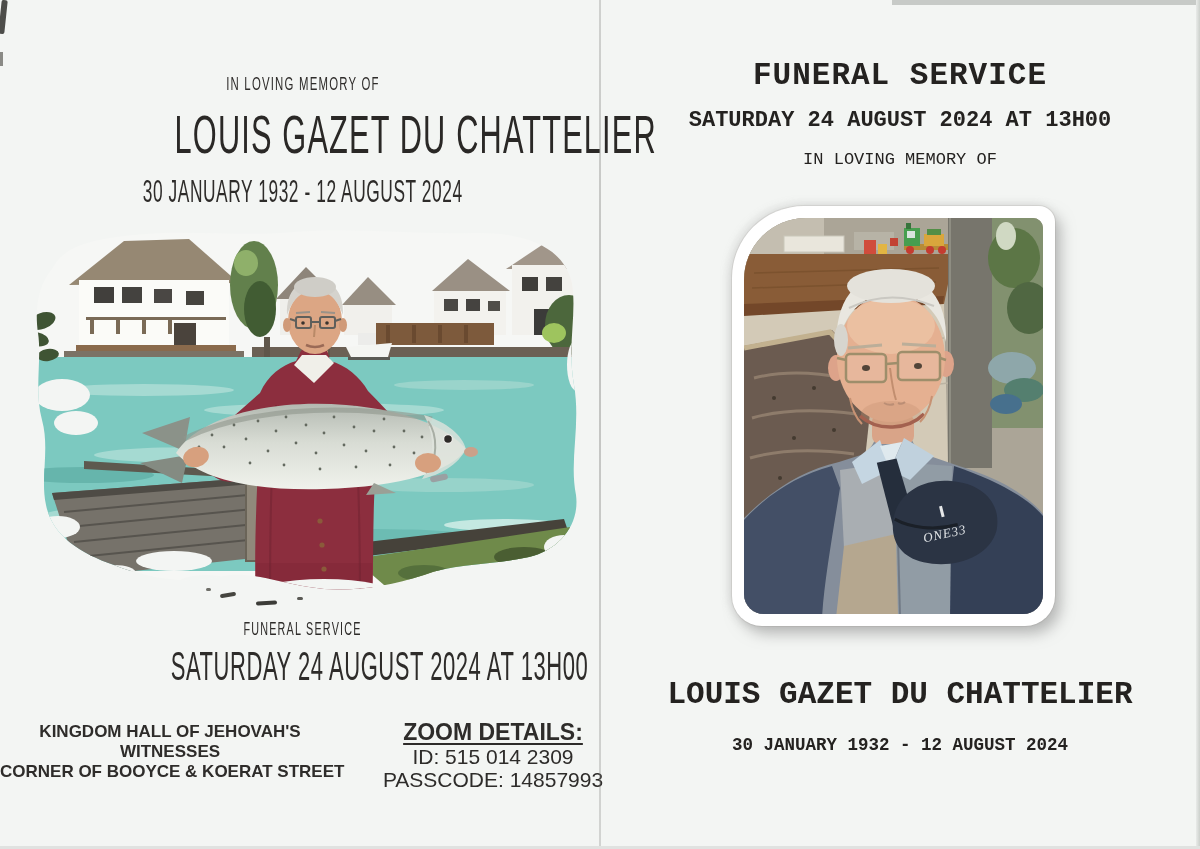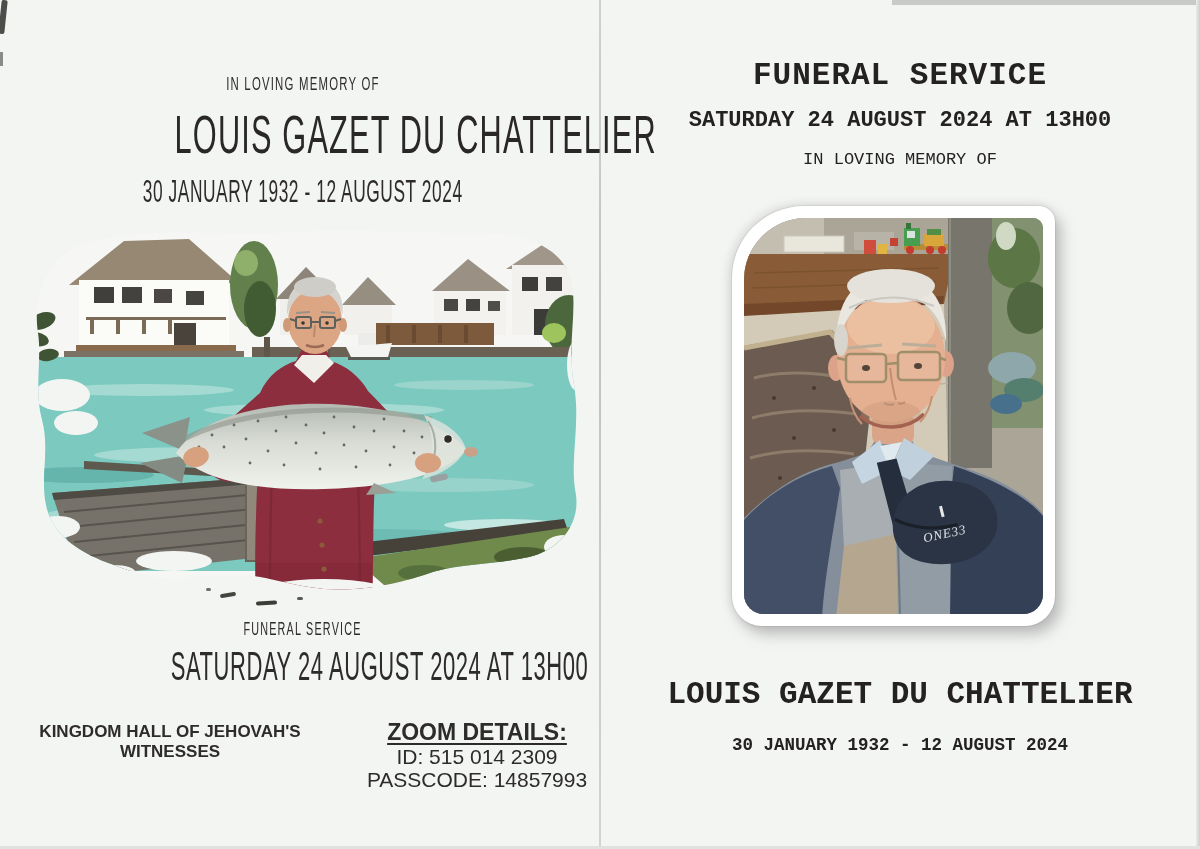--- a/index.html
+++ b/index.html
@@ -28,21 +28,21 @@
   .hand .sx{display:inline-block;transform-origin:50% 50%;}
   .s55{transform:scaleX(.55);} .s56{transform:scaleX(.56);} .s58{transform:scaleX(.58);}
   .s59{transform:scaleX(.59);} .s60{transform:scaleX(.60);}
   .t-memory{left:0;top:74px;width:606px;font-size:19px;letter-spacing:2px;font-weight:500;}
   .t-name{left:0;top:108px;width:606px;font-size:53px;letter-spacing:2px;color:#2a2826;}
   .t-dates{left:0;top:176px;width:606px;font-size:31px;letter-spacing:1px;}
   .t-service{left:0;top:620px;width:606px;font-size:18px;letter-spacing:2px;font-weight:500;}
   .t-saturday{left:0;top:646px;width:606px;font-size:40px;letter-spacing:1px;}
   .venue{position:absolute;left:0;top:722px;width:340px;text-align:center;color:#2e2c2a;}
   .venue div{font-size:17px;font-weight:700;line-height:20px;white-space:nowrap;text-align:center;}
-  .zoomblk{position:absolute;left:357px;top:719px;width:240px;text-align:center;color:#2e2c2a;}
+  .zoomblk{position:absolute;left:373px;top:719px;width:240px;text-align:center;color:#2e2c2a;}
   .z-head{font-size:23px;font-weight:700;line-height:26px;white-space:nowrap;}
   .z-head .sx{text-decoration:underline;text-decoration-thickness:2px;text-underline-offset:3px;}
   .z-line{font-size:21px;font-weight:500;line-height:23px;white-space:nowrap;}
   
   .mono{position:absolute;text-align:center;color:#242220;line-height:1;white-space:nowrap;
         font-family:"Liberation Mono","DejaVu Sans Mono",monospace;}
   .m-service{left:0;top:60px;width:600px;font-size:31px;font-weight:700;letter-spacing:1px;}
   .m-datetime{left:0;top:110px;width:600px;font-size:22px;font-weight:700;}
   .m-memory{left:0;top:151px;width:600px;font-size:17px;font-weight:400;}
   .m-name{left:0;top:679px;width:600px;font-size:31px;font-weight:700;}
@@ -272,20 +272,21 @@
     <div class="splash sp2"></div>
     <div class="splash sp3"></div>
     <div class="splash sp4"></div>
 
     <div class="hand t-service"><span class="sx s60">FUNERAL SERVICE</span></div>
     <div class="hand t-saturday"><span class="sx s55">SATURDAY 24 AUGUST 2024 AT 13H00</span></div>
 
     <div class="venue">
       <div><span class="sx s59">KINGDOM HALL OF JEHOVAH'S</span></div>
       <div><span class="sx s59">WITNESSES</span></div>
+      <div><span class="sx s59">CORNER OF BOOYCE &amp; KOERAT STREET</span></div>
     </div>
 
     <div class="zoomblk">
       <div class="z-head"><span class="sx s58">ZOOM DETAILS:</span></div>
       <div class="z-line"><span class="sx s58">ID: 515 014 2309</span></div>
       <div class="z-line"><span class="sx s58">PASSCODE: 14857993</span></div>
     </div>
   </section>
 
   <section class="page page-right">

